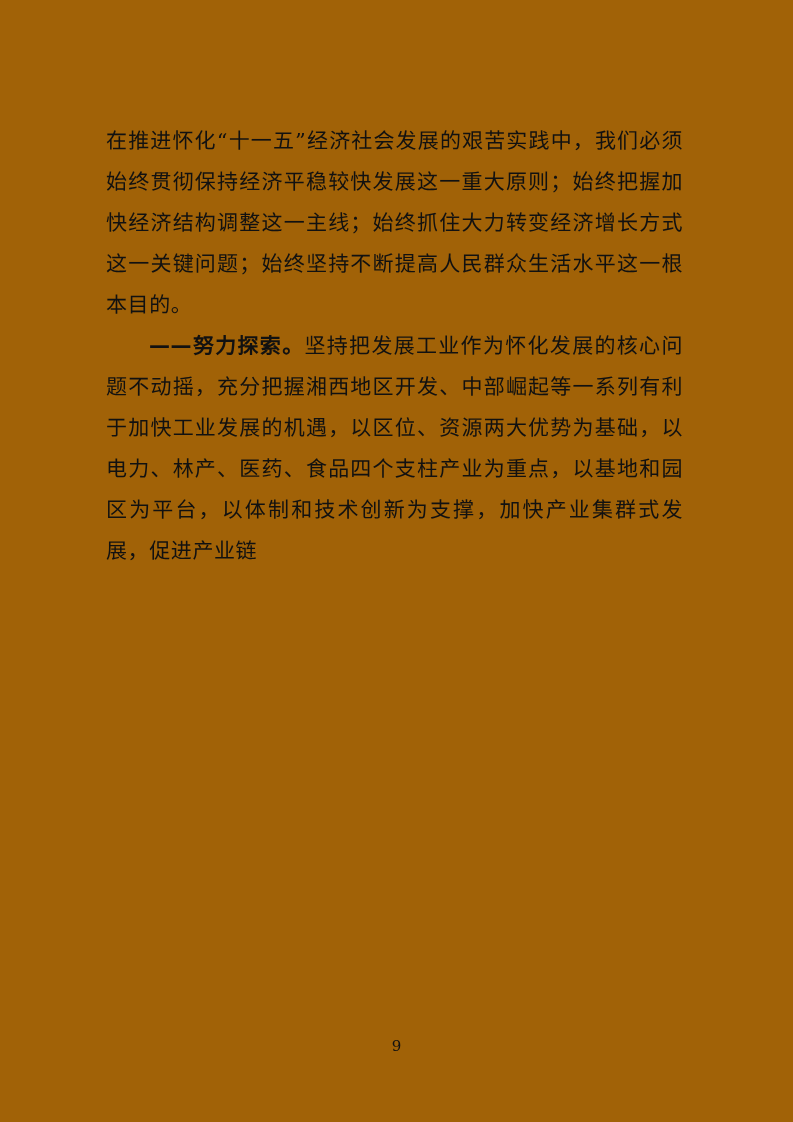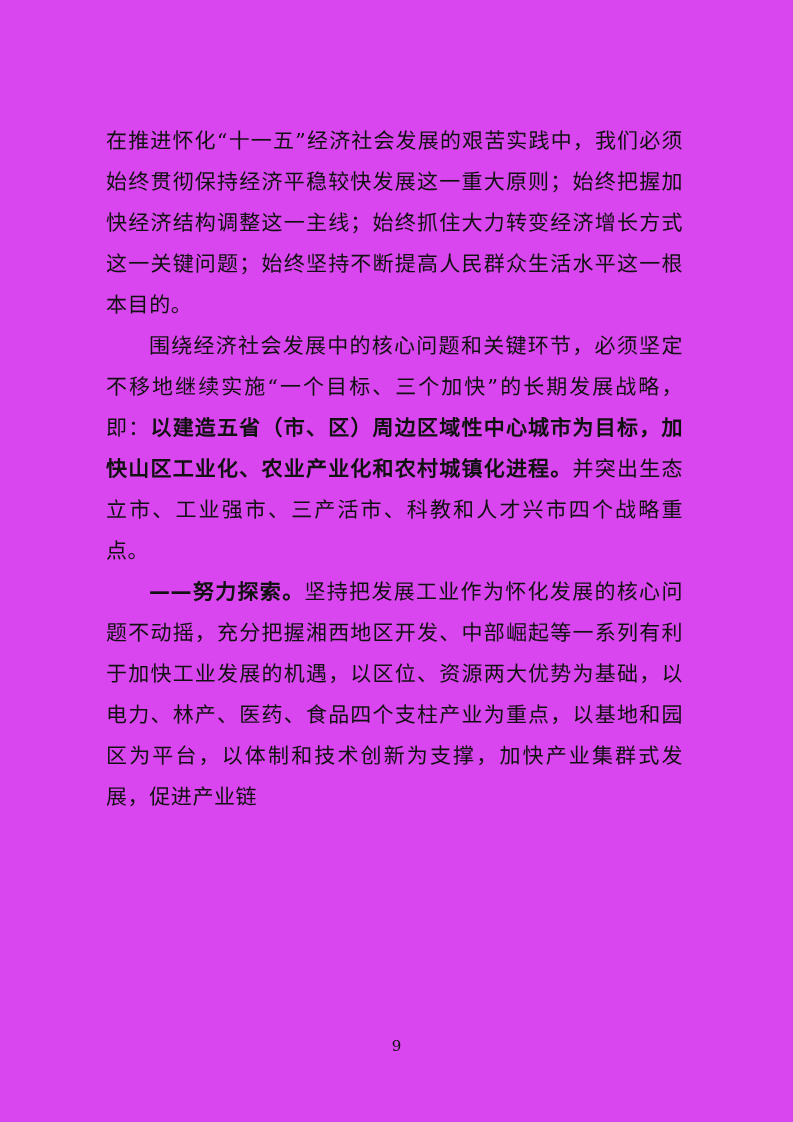--- a/index.html
+++ b/index.html
@@ -4,21 +4,21 @@
 <style>
   html, body {
     margin: 0;
     padding: 0;
     background: #ffffff;
   }
   .page {
     position: relative;
     width: 793px;
     height: 1122px;
-    background: #d946ef;
+    background: #a16207;
     overflow: hidden;
     font-family: "DejaVu Serif", serif;
     color: #111111;
   }
   .content {
     position: absolute;
     left: 106px;
     top: 121px;
     width: 577px;
   }
@@ -63,19 +63,18 @@
     font-size: 15px;
     color: #111111;
   }
 </style>
 </head>
 <body>
 
 <div class="page">
   <div class="content">
       <p class="para"><span class="run-regular">在推进怀化“十一五”经济社会发展的艰苦实践中，我们必须始终贯彻保持经济平稳较快发展这一重大原则；始终把握加快经济结构调整这一主线；始终抓住大力转变经济增长方式这一关键问题；始终坚持不断提高人民群众生活水平这一根本目的。</span></p>
-      <p class="para indent"><span class="run-regular">围绕经济社会发展中的核心问题和关键环节，必须坚定不移地继续实施“一个目标、三个加快”的长期发展战略，即：</span><span class="run-bold">以建造五省（市、区）周边区域性中心城市为目标，加快山区工业化、农业产业化和农村城镇化进程。</span><span class="run-regular">并突出生态立市、工业强市、三产活市、科教和人才兴市四个战略重点。</span></p>
       <p class="para indent"><span class="run-bold">——努力探索。</span><span class="run-regular">坚持把发展工业作为怀化发展的核心问题不动摇，充分把握湘西地区开发、中部崛起等一系列有利于加快工业发展的机遇，以区位、资源两大优势为基础，以电力、林产、医药、食品四个支柱产业为重点，以基地和园区为平台，以体制和技术创新为支撑，加快产业集群式发展，促进产业链</span></p>
     </div>
   <div class="footer">
     <span class="page-number">9</span>
   </div>
 </div>
 
 </body></html>

